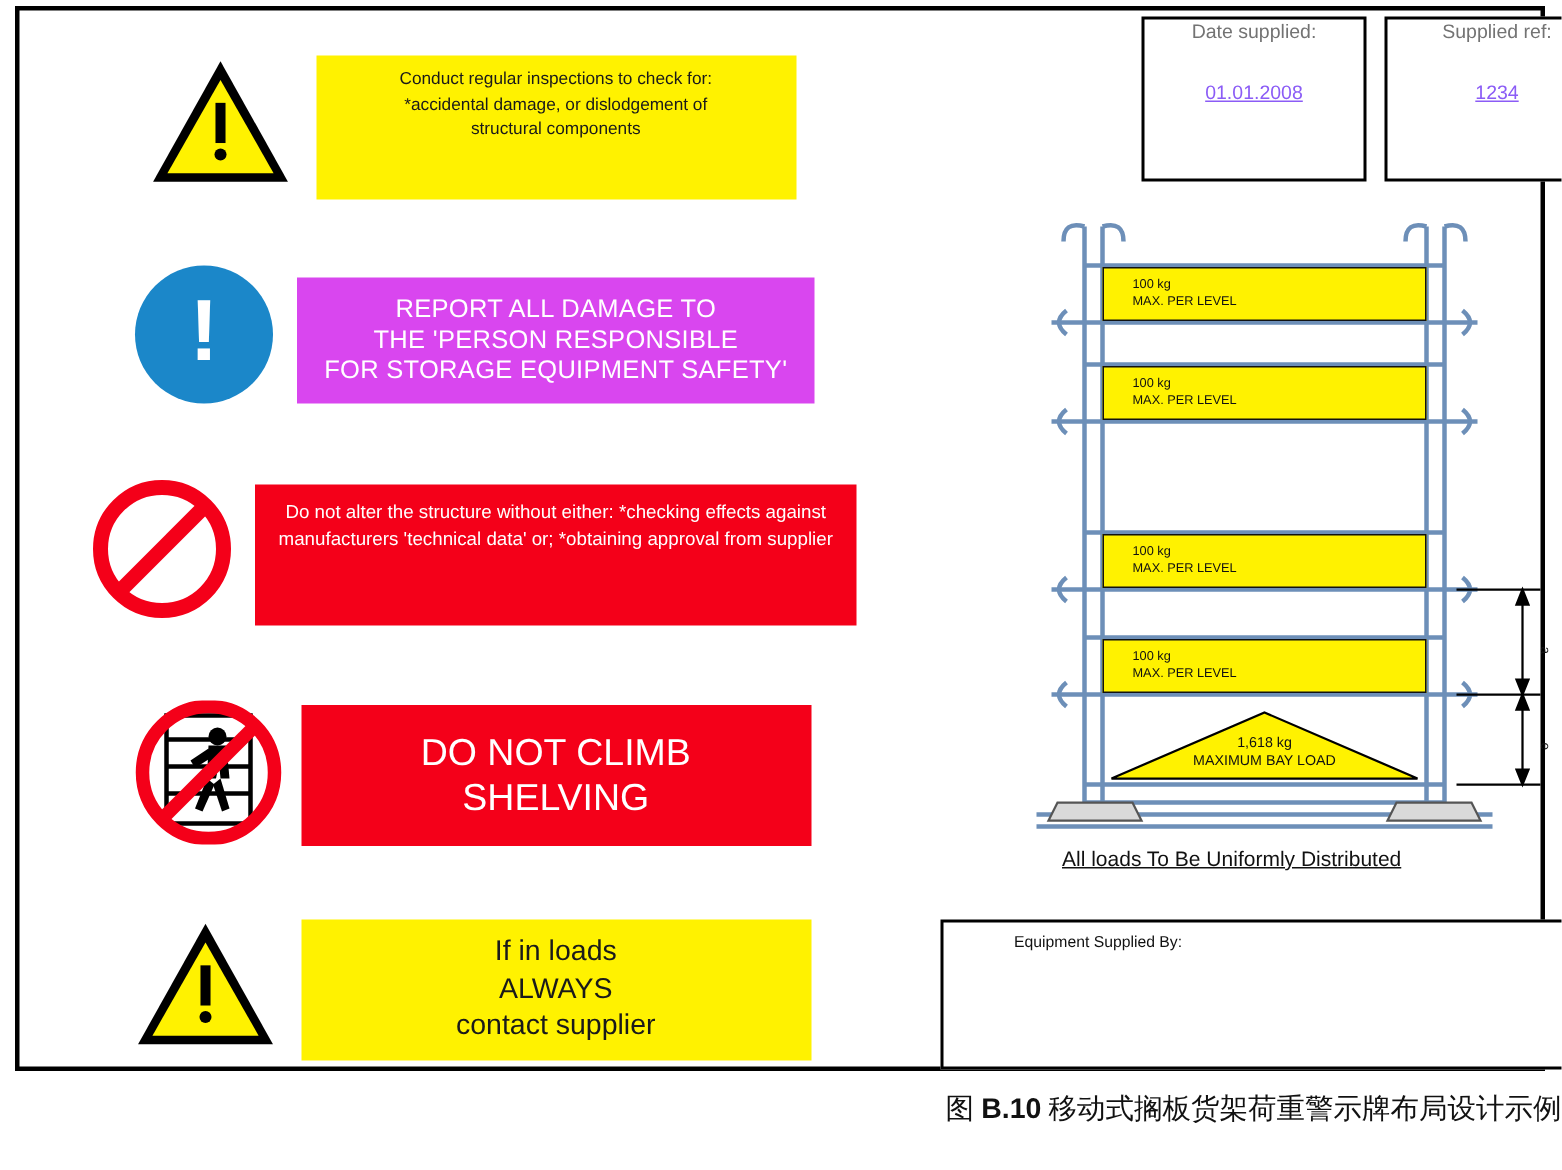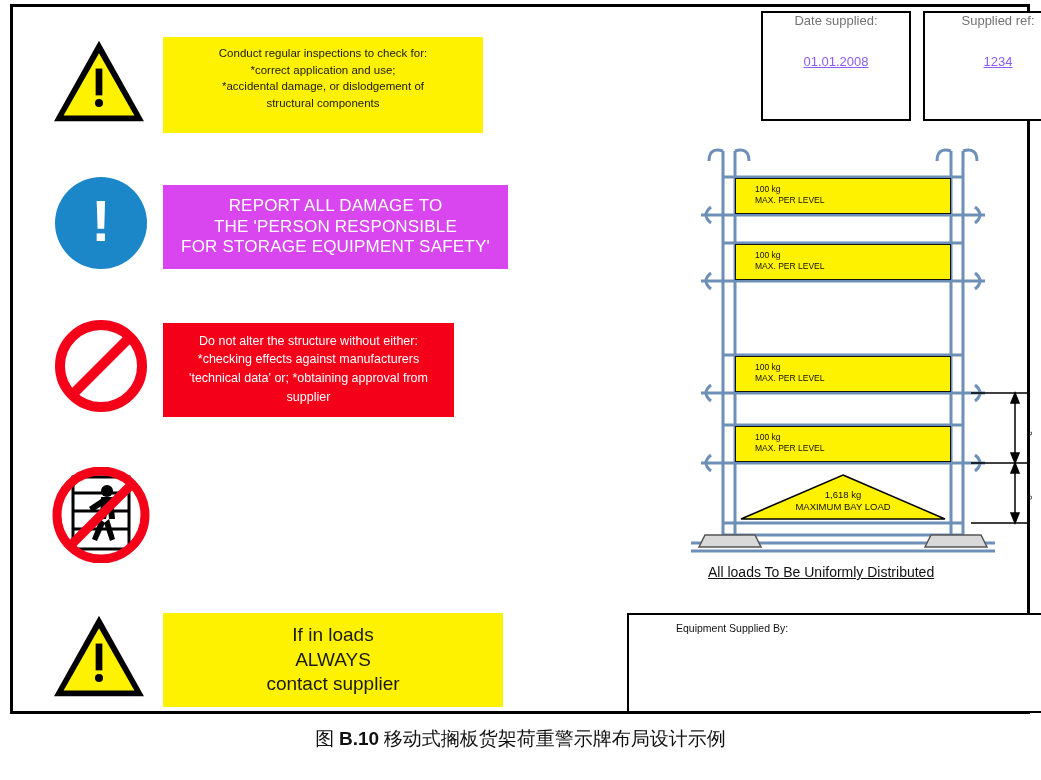--- a/index.html
+++ b/index.html
@@ -9,35 +9,35 @@
     font-family:"Liberation Sans", sans-serif;
     overflow:hidden;
     position:relative;
   }
   .sign-board{
     position:absolute;left:10px;top:4px;width:1020px;height:710px;
     border:3px solid #000;background:#fff;box-sizing:border-box;
   }
   
   .left-col{position:absolute;left:20px;top:10px;width:545px;height:690px;}
-  .row{position:absolute;left:0;width:545px;display:flex;align-items:center;}
+  .row{position:absolute;left:0;width:545px;display:flex;align-items:center;justify-content:center;}
   .row .icon{width:120px;height:100px;position:relative;flex:0 0 120px;}
   .row .panel{margin-left:10px;box-sizing:border-box;}
 
   
   .panel-yellow{background:#fff200;color:#1a1a1a;}
   .panel-blue{background:#d946ef;color:#ffffff;}
   .panel-red{background:#f40019;color:#ffffff;}
 
   .p1{width:320px;min-height:96px;padding:8px 10px;font-size:11.5px;line-height:1.45;text-align:center;}
   .p1 .l{display:block;}
   .p1 .ind{display:block;}
   .p2{width:345px;height:84px;display:flex;flex-direction:column;justify-content:center;align-items:center;
       font-size:17px;line-height:1.22;letter-spacing:.2px;text-align:center;}
-  .p3{width:291px;min-height:94px;padding:9px 10px;font-size:12.5px;line-height:1.5;text-align:center;}
+  .p3{width:401px;min-height:94px;padding:9px 10px;font-size:12.5px;line-height:1.5;text-align:center;}
   .p4{width:340px;height:94px;display:flex;flex-direction:column;justify-content:center;align-items:center;
       font-size:25px;line-height:1.2;text-align:center;}
   .p5{width:340px;height:94px;display:flex;flex-direction:column;justify-content:center;align-items:center;
       font-size:19px;line-height:1.3;text-align:center;color:#1a1a1a;}
 
   
   .warn-tri{position:absolute;left:18px;top:2px;width:96px;height:88px;}
   .blue-circle{position:absolute;left:22px;top:0px;width:92px;height:92px;border-radius:50%;
       background:#1b87c9;display:flex;align-items:center;justify-content:center;}
   .blue-circle .bang{color:#fff;font-size:58px;font-weight:bold;line-height:1;margin-top:-4px;font-family:"Liberation Sans",sans-serif;}
@@ -54,21 +54,21 @@
 
   .rack-area{position:absolute;left:70px;top:130px;width:360px;height:440px;}
   .loads-caption{position:absolute;left:95px;top:557px;font-size:14px;color:#111;text-decoration:underline;}
 
   .supplier-box{position:absolute;left:14px;top:606px;width:420px;height:100px;border:2px solid #000;background:#fff;box-sizing:border-box;}
   .supplier-box .lbl{position:absolute;left:8px;top:7px;font-size:10.5px;color:#111;margin-left:39px;}
 
   .beam-label{position:absolute;background:#fff200;border:1px solid #111;box-sizing:border-box;
       font-size:8.5px;line-height:1.25;color:#111;padding:5px 0 0 19px;}
 
-  .caption{position:absolute;left:0;top:726px;width:1041px;text-align:center;
+  .caption{position:absolute;left:0;top:726px;width:1041px;text-align:right;
       font-size:19px;color:#111;font-family:"Liberation Serif", serif;}
   .caption b{font-family:"Liberation Sans", sans-serif;font-weight:bold;}
 </style>
 </head>
 <body>
 
 <div class="sign-board">
 
   <div class="left-col">
 
@@ -76,21 +76,20 @@
       <div class="icon">
         <svg class="warn-tri" viewBox="0 0 100 92">
           <polygon points="50,4 97,88 3,88" fill="#000"></polygon>
           <polygon points="50,17 87,82 13,82" fill="#fff200"></polygon>
           <rect x="46.5" y="33" width="7" height="28" fill="#000"></rect>
           <circle cx="50" cy="69" r="4.2" fill="#000"></circle>
         </svg>
       </div>
       <div class="panel panel-yellow p1">
         <span class="l">Conduct regular inspections to check for:</span>
-        <span class="ind">*correct application and use;</span>
         <span class="ind">*accidental damage, or dislodgement of</span>
         <span class="ind">structural components</span>
       </div>
     </div>
 
     <div class="row" style="top:160px;height:100px;">
       <div class="icon">
         <div class="blue-circle">
           <span class="bang">!</span>
         </div>
@@ -128,20 +127,24 @@
             <circle cx="56" cy="24" r="6"></circle>
             <path d="M50 30 L62 30 L64 52 L58 52 L57 42 L55 52 L49 52 Z"></path>
             <path d="M50 32 L38 40 L41 45 L52 38 Z"></path>
             <path d="M62 32 L72 24 L76 28 L65 38 Z"></path>
             <path d="M49 52 L41 72 L46 74 L54 56 Z"></path>
             <path d="M58 52 L64 72 L59 74 L53 56 Z"></path>
           </g>
           <circle cx="50" cy="48" r="44" fill="none" stroke="#f40019" stroke-width="9"></circle>
           <line x1="19" y1="79" x2="81" y2="17" stroke="#f40019" stroke-width="9"></line>
         </svg>
+      </div>
+      <div class="panel panel-red p4">
+        <span>DO NOT CLIMB</span>
+        <span>SHELVING</span>
       </div>
     </div>
 
     <div class="row" style="top:588px;height:110px;">
       <div class="icon">
         <svg class="warn-tri" viewBox="0 0 100 92">
           <polygon points="50,4 97,88 3,88" fill="#000"></polygon>
           <polygon points="50,17 87,82 13,82" fill="#fff200"></polygon>
           <rect x="46.5" y="33" width="7" height="28" fill="#000"></rect>
           <circle cx="50" cy="69" r="4.2" fill="#000"></circle>

